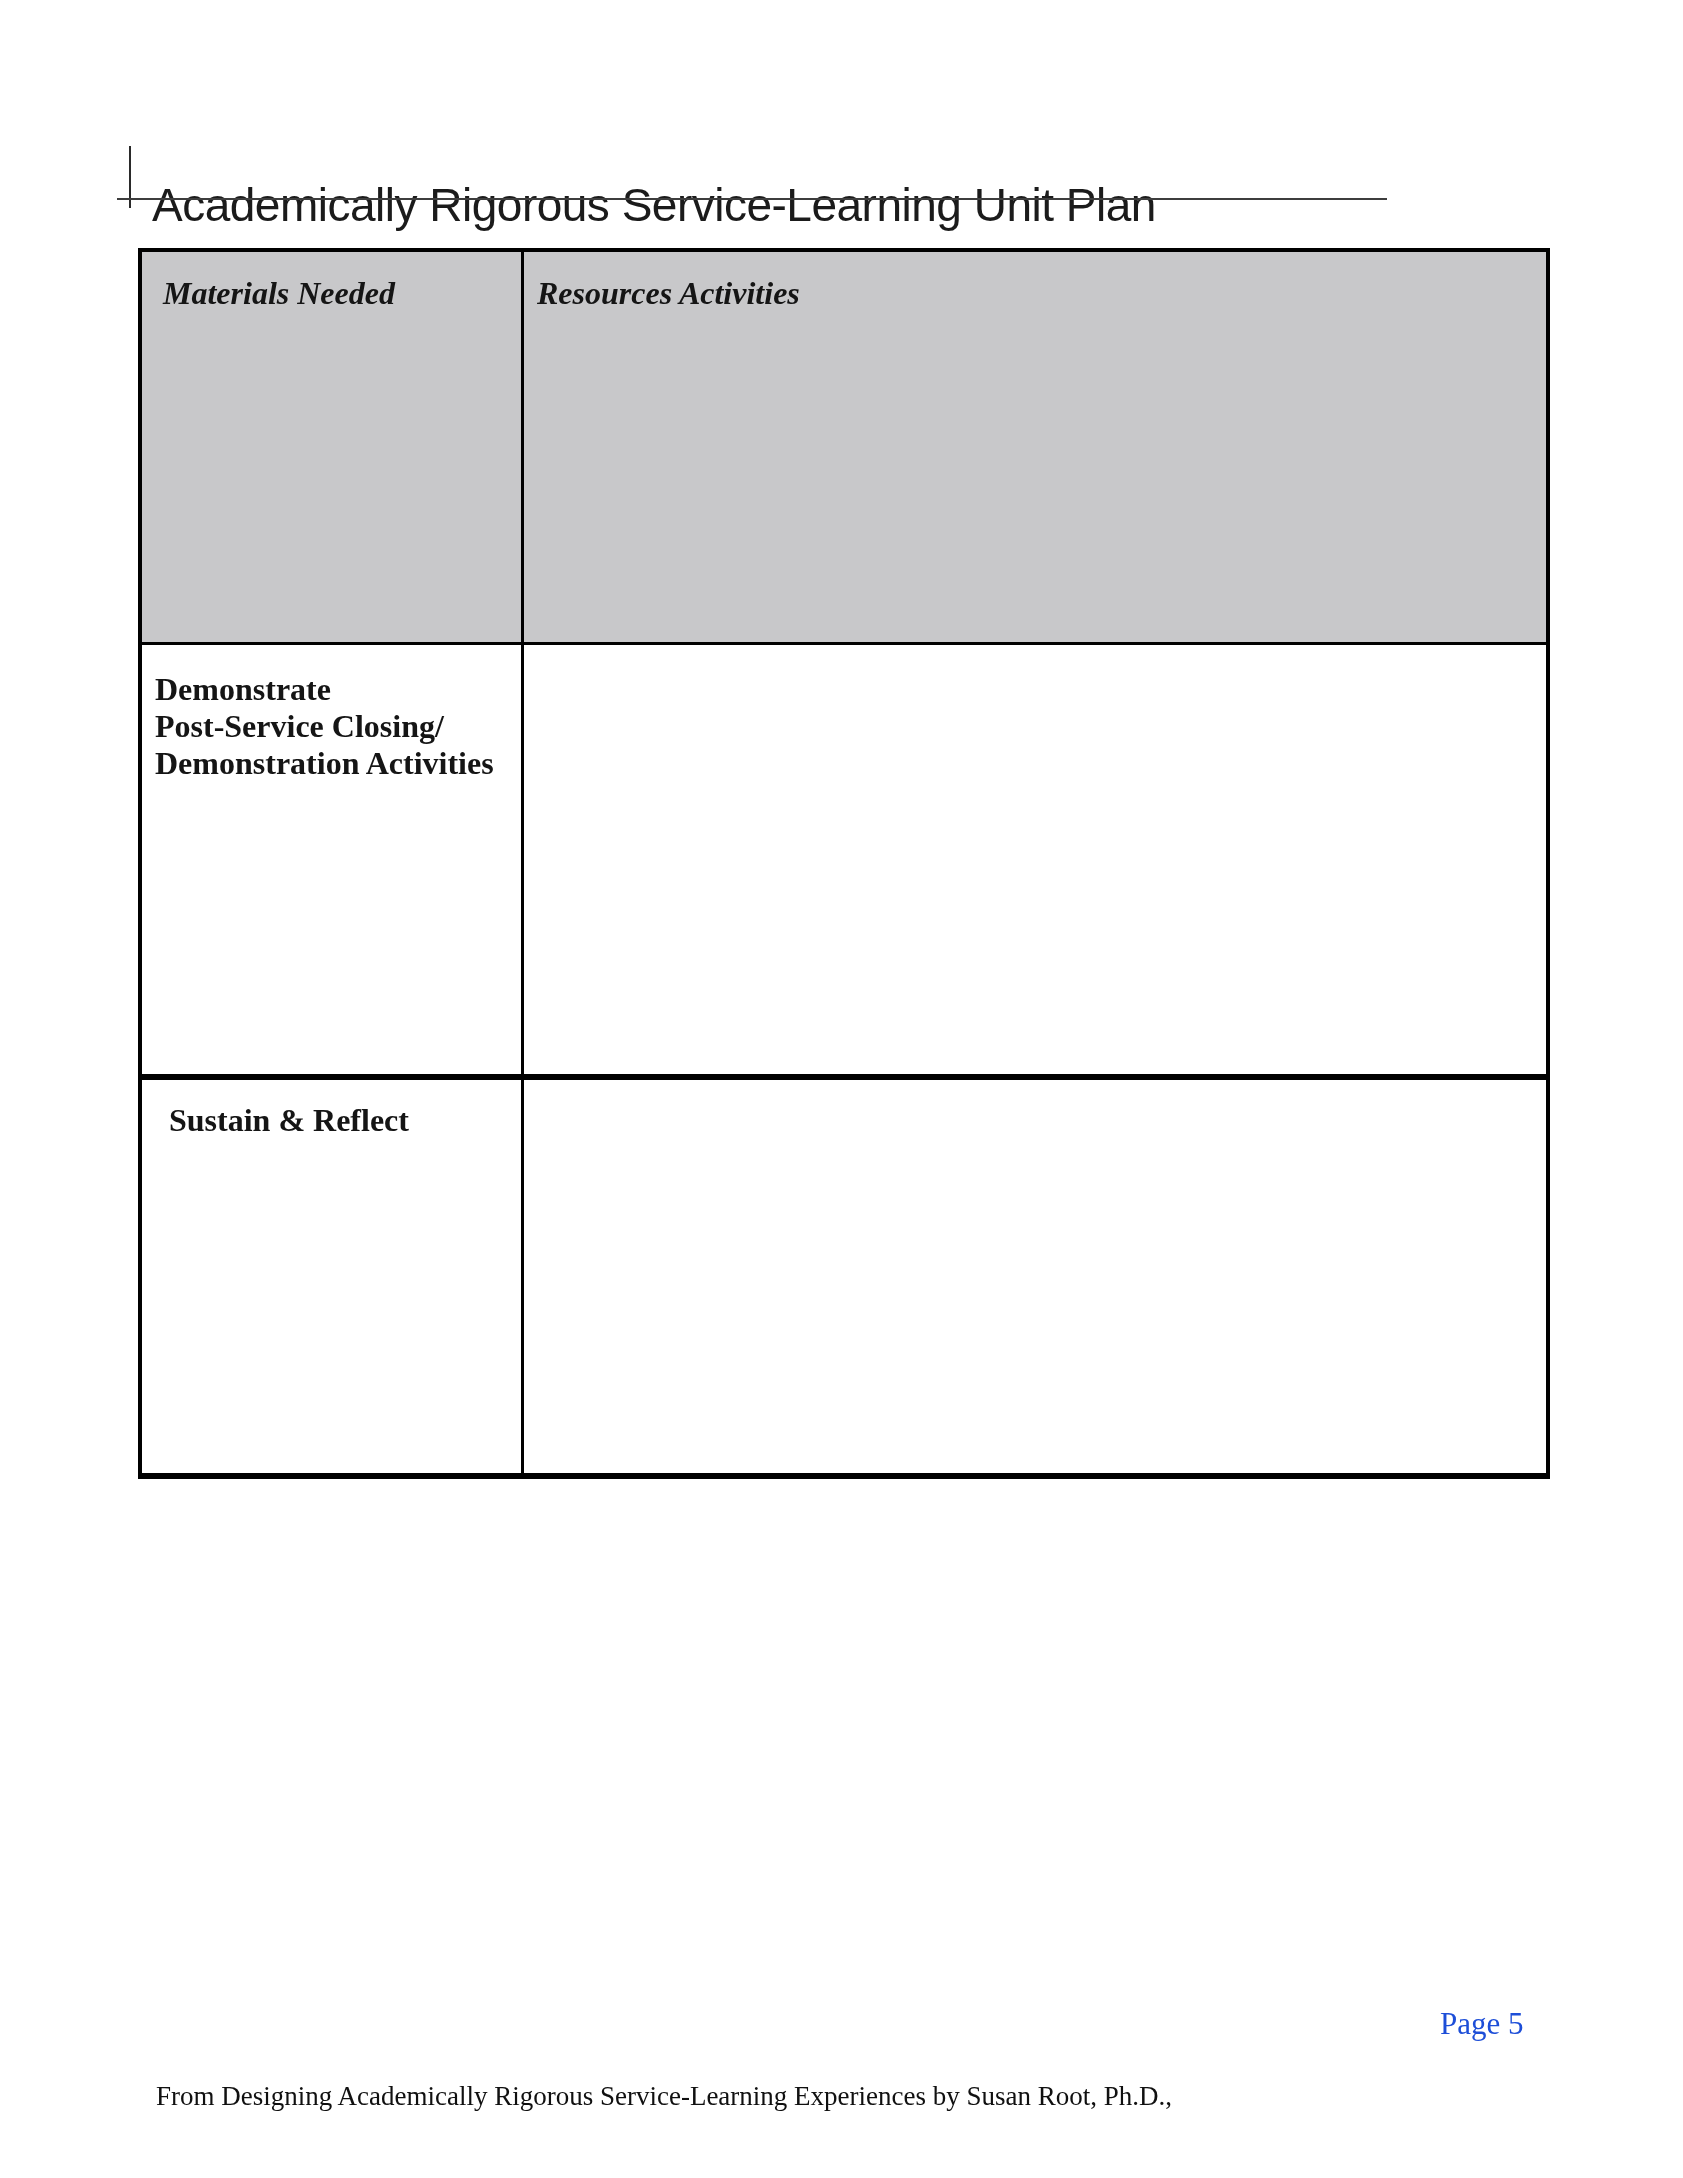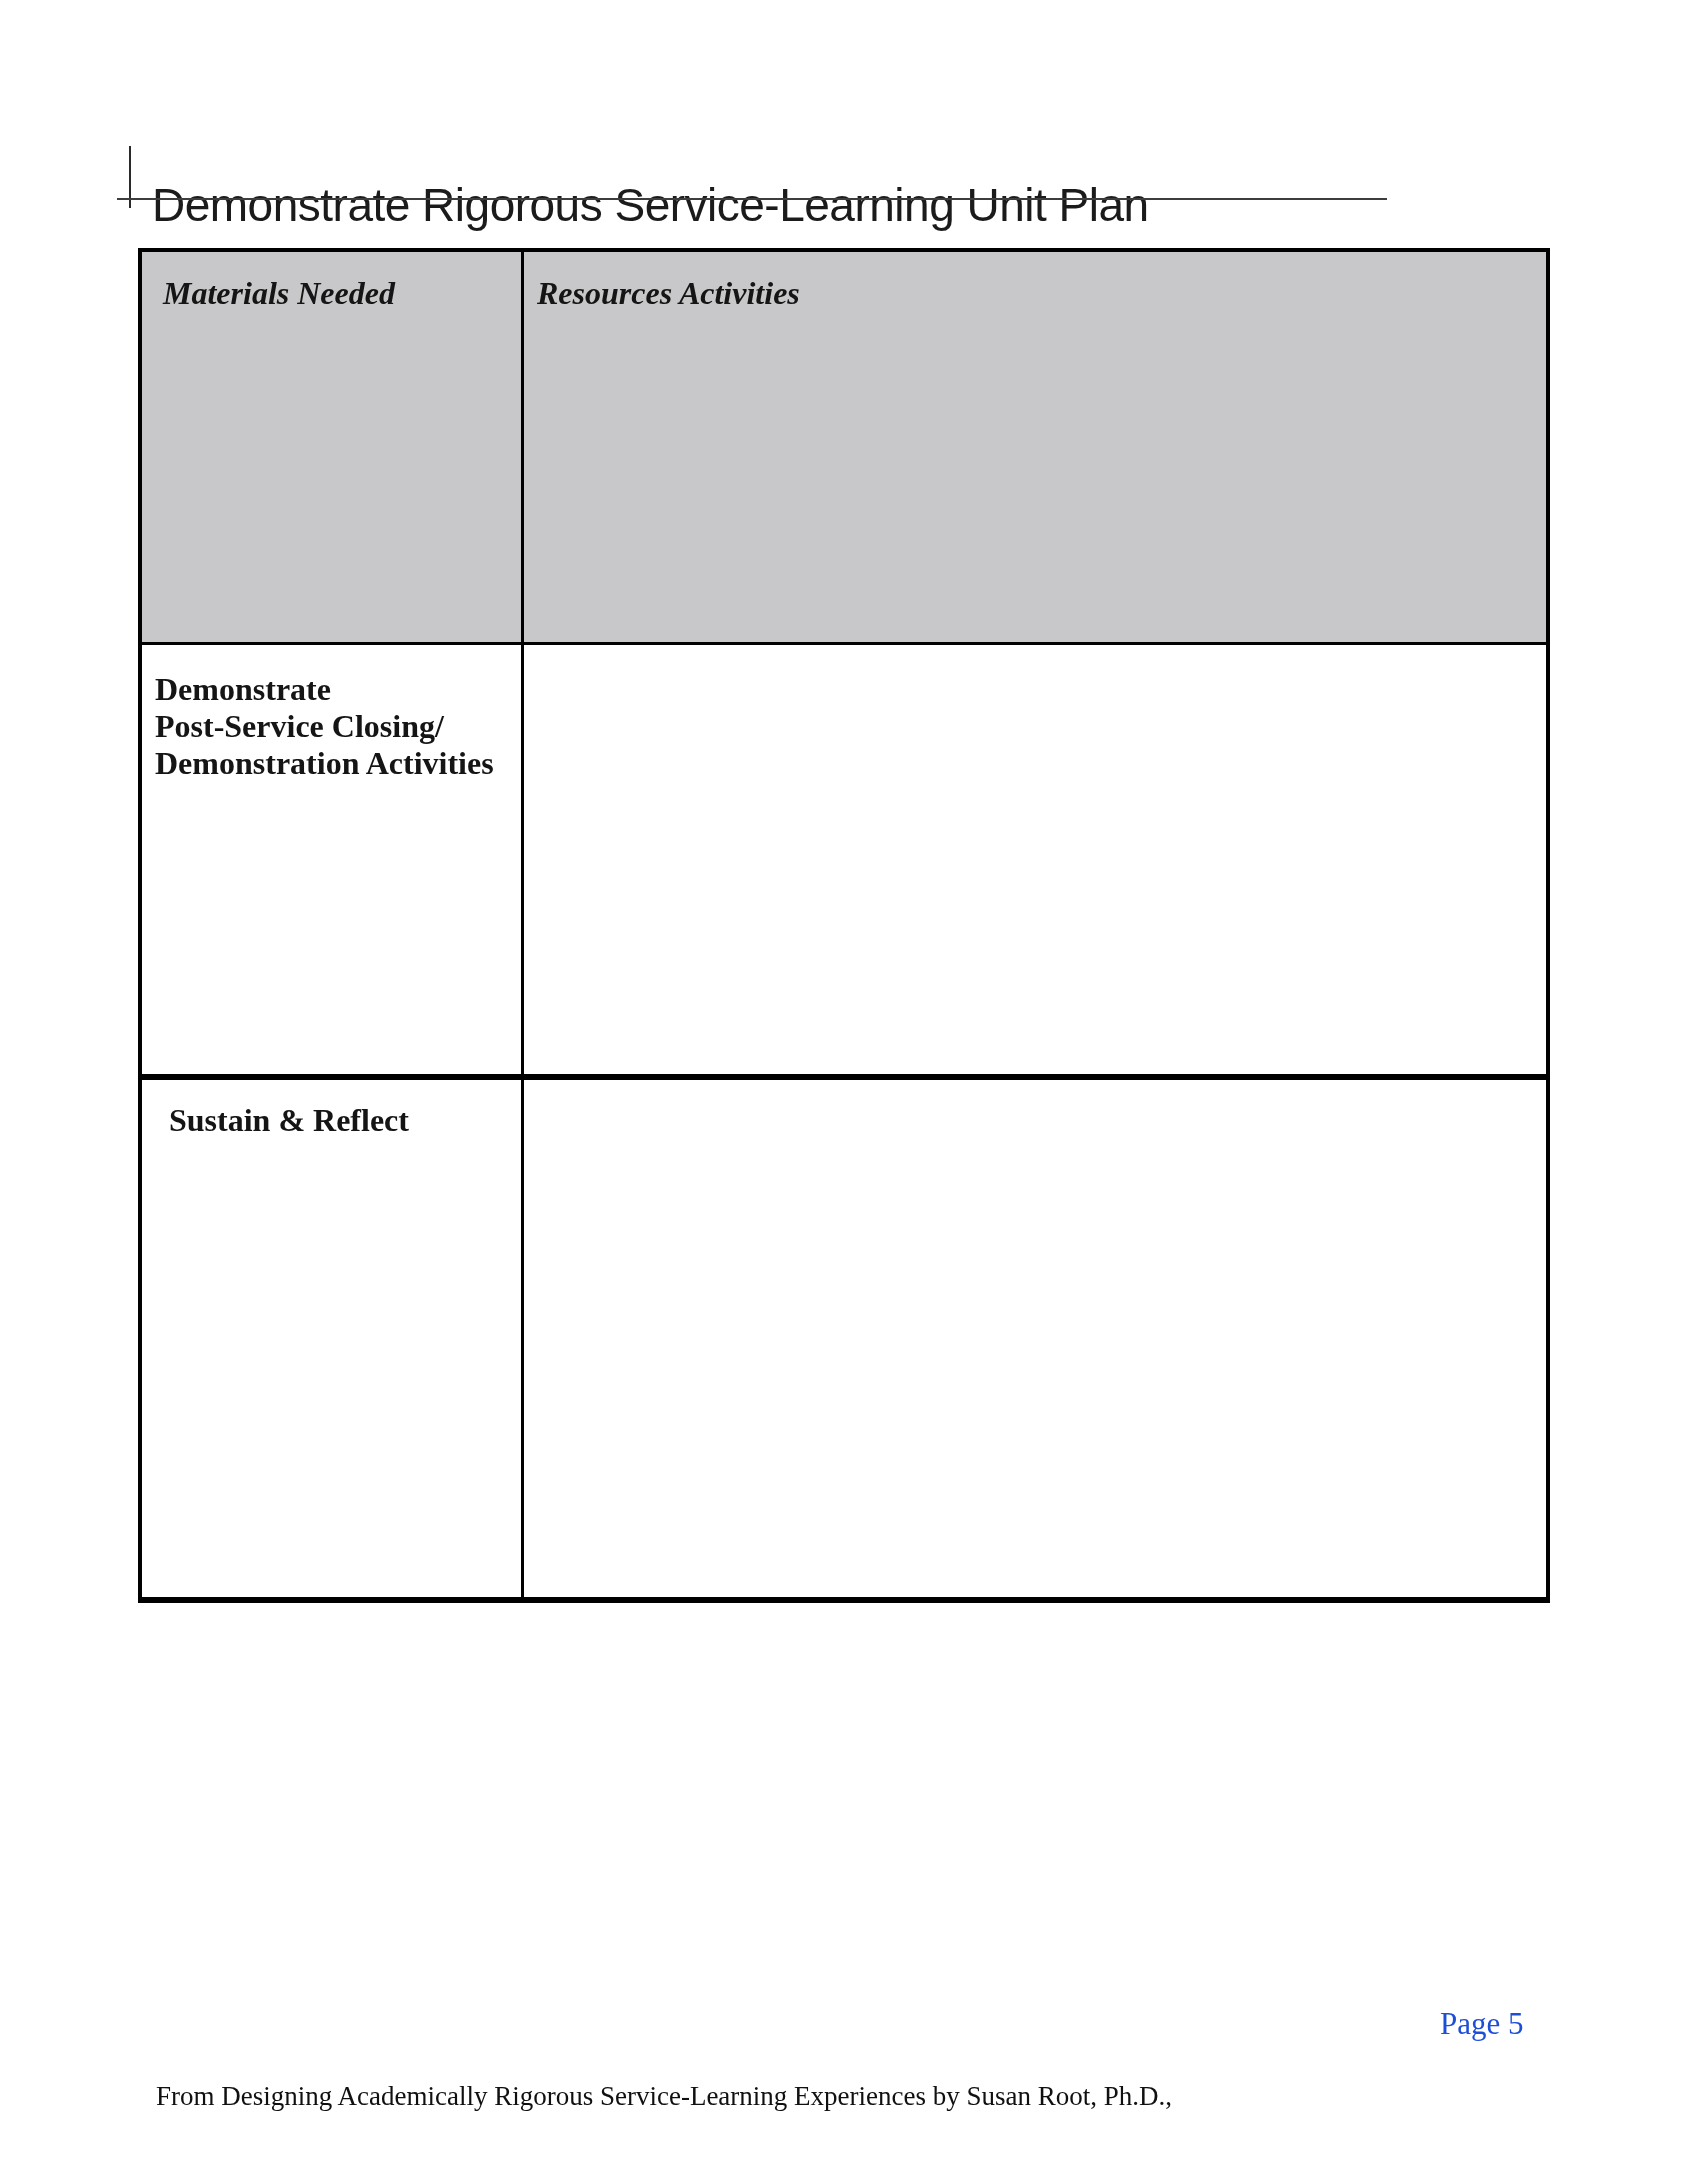--- a/index.html
+++ b/index.html
@@ -52,21 +52,21 @@
     left: 138px;
     width: 1412px;
     box-sizing: border-box;
     border: 4px solid #000000;
     display: flex;
     flex-direction: column;
   }
   #table1 { top: 248px; height: 924px; }
   #table2 {
     top: 1074px;
-    height: 529px;
+    height: 405px;
     border-top-width: 6px;
     border-bottom-width: 6px;
   }
 
   .trow { display: flex; box-sizing: border-box; }
   #t1-header {
     height: 393px;
     background: #c8c8ca;
     border-bottom: 3px solid #000000;
   }
@@ -119,21 +119,21 @@
     top: 2006px;
     font-size: 31px;
     line-height: 36px;
     color: #1d4ed8;
   }
 </style>
 </head>
 <body>
 
 <div class="title-tick"></div>
-<h1 class="page-title">Demonstrate Rigorous Service-Learning Unit Plan</h1>
+<h1 class="page-title">Academically Rigorous Service-Learning Unit Plan</h1>
 <div class="title-rule"></div>
 
 <div class="tbl" id="table1">
   <div class="trow" id="t1-header">
     <div class="cell cell-left">
       <div class="hdr-text" id="t1-hdr-left">Materials Needed</div>
     </div>
     <div class="cell cell-right">
       <div class="hdr-text" id="t1-hdr-right">Resources Activities</div>
     </div>

